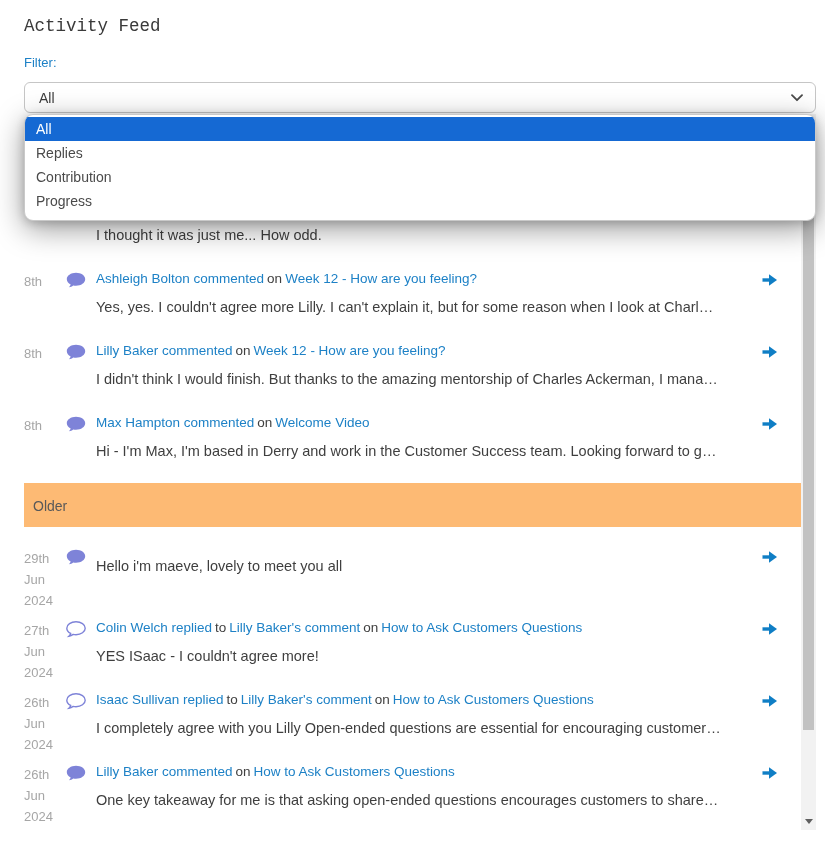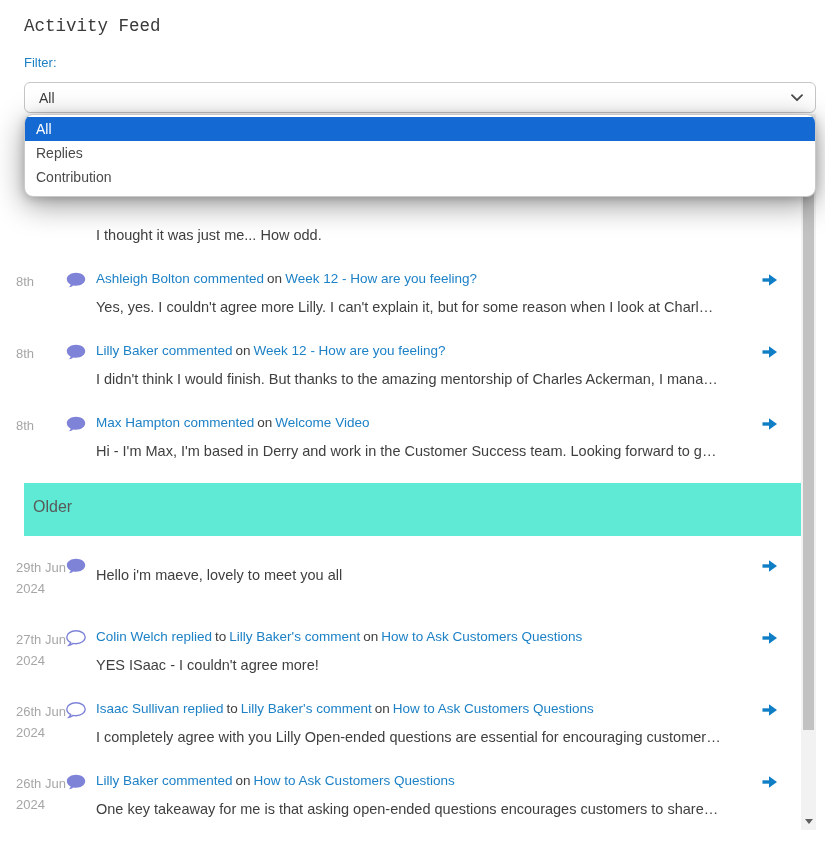--- a/index.html
+++ b/index.html
@@ -40,41 +40,41 @@
     padding-left:11px; cursor:pointer; white-space:nowrap;
   }
   .dropdown-option.selected { background:#1569d3; color:#ffffff; }
   
   .feed {
     position:absolute; left:0; top:186px; width:801px; height:644px;
     overflow:hidden; z-index:1; background:#fff;
   }
   .feed-row { display:flex; height:72px; padding-top:13px; }
   .col-date {
-    width:66px; padding-left:16px; font-size:13px; color:#a6a6a6;
+    width:66px; padding-left:24px; font-size:13px; color:#a6a6a6;
     line-height:21px; flex:0 0 66px;
   }
   .col-icon { width:30px; flex:0 0 30px; padding-top:1px; }
   .col-icon svg { display:block; }
   .col-main { flex:1; min-width:0; }
   .meta-line { font-size:13.5px; height:18px; white-space:nowrap; overflow:hidden; }
   .meta-line .meta-link { color:#1d81c6; cursor:pointer; }
   .meta-line .meta-plain { color:#404040; }
   .meta-line span { margin-right:3px;text-align:center; }
   .body-line {
     margin-top:10px; font-size:14.5px; color:#3f3f3f;
     white-space:nowrap; overflow:hidden; text-overflow:ellipsis;
     padding-right:36px;
   }
   .col-arrow { flex:0 0 44px; padding-top:2px; text-align:left; }
   .col-arrow svg { display:block; margin-left:4px; cursor:pointer; }
   .section-header {
-    margin:9px 0 8px 24px; width:777px; height:53px;
-    background:#5eead4; line-height:47px; padding-left:9px;
-    font-size:16px; color:#595959;
+    margin:9px 0 8px 24px; width:777px; height:44px;
+    background:#fdba74; line-height:47px; padding-left:9px;
+    font-size:14px; color:#595959;
   }
   
   .scrollbar-track {
     position:absolute; left:801px; top:114px; width:15px; height:716px;
     background:#f2f2f2; z-index:5;
   }
   .scrollbar-thumb {
     position:absolute; left:2px; top:28px; width:11px; height:588px;
     background:#c2c2c2;
   }
@@ -227,20 +227,21 @@
             <path d="M1.5 7 H9" stroke="#0f7ec5" stroke-width="3.4" fill="none"></path>
             <polygon points="8,1.2 16,7 8,12.8" fill="#0f7ec5"></polygon>
           </svg></span></div>
   </div>
   </div>
 
 <div class="dropdown-panel" id="dropdown-panel">
     <div class="dropdown-option selected">All</div>
     <div class="dropdown-option">Replies</div>
     <div class="dropdown-option">Contribution</div>
+    <div class="dropdown-option">Progress</div>
   </div>
 
 <div class="scrollbar-track">
   <div class="scrollbar-thumb"></div>
   <div class="scrollbar-down-btn">
     <span class="scroll-arrow-glyph"></span>
   </div>
 </div>
 
 </body></html>

